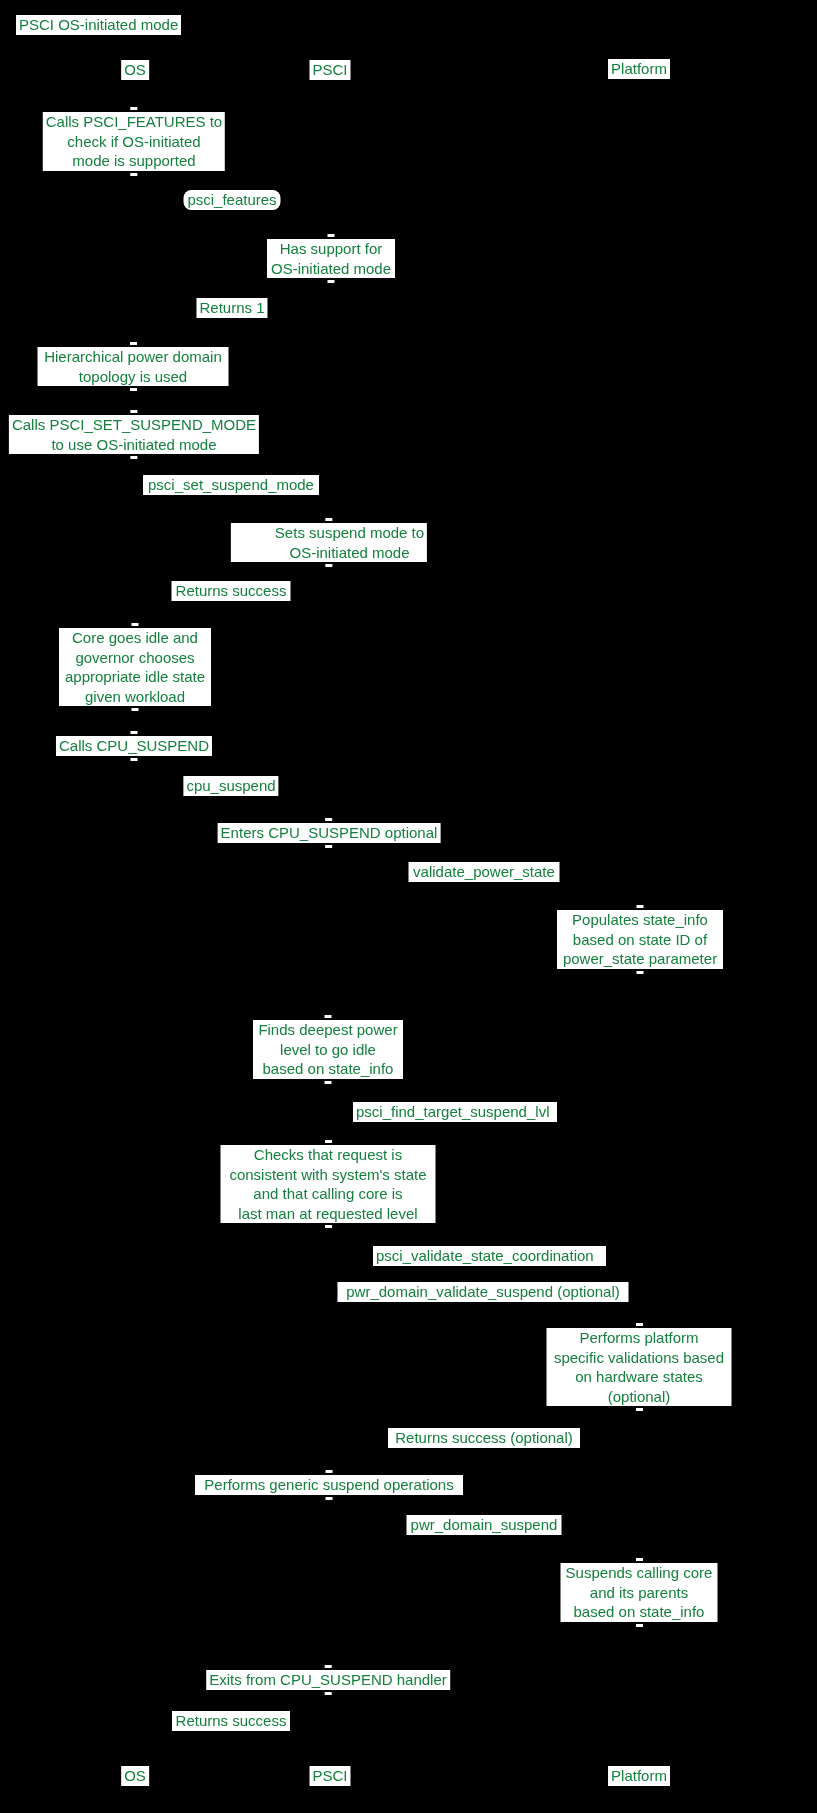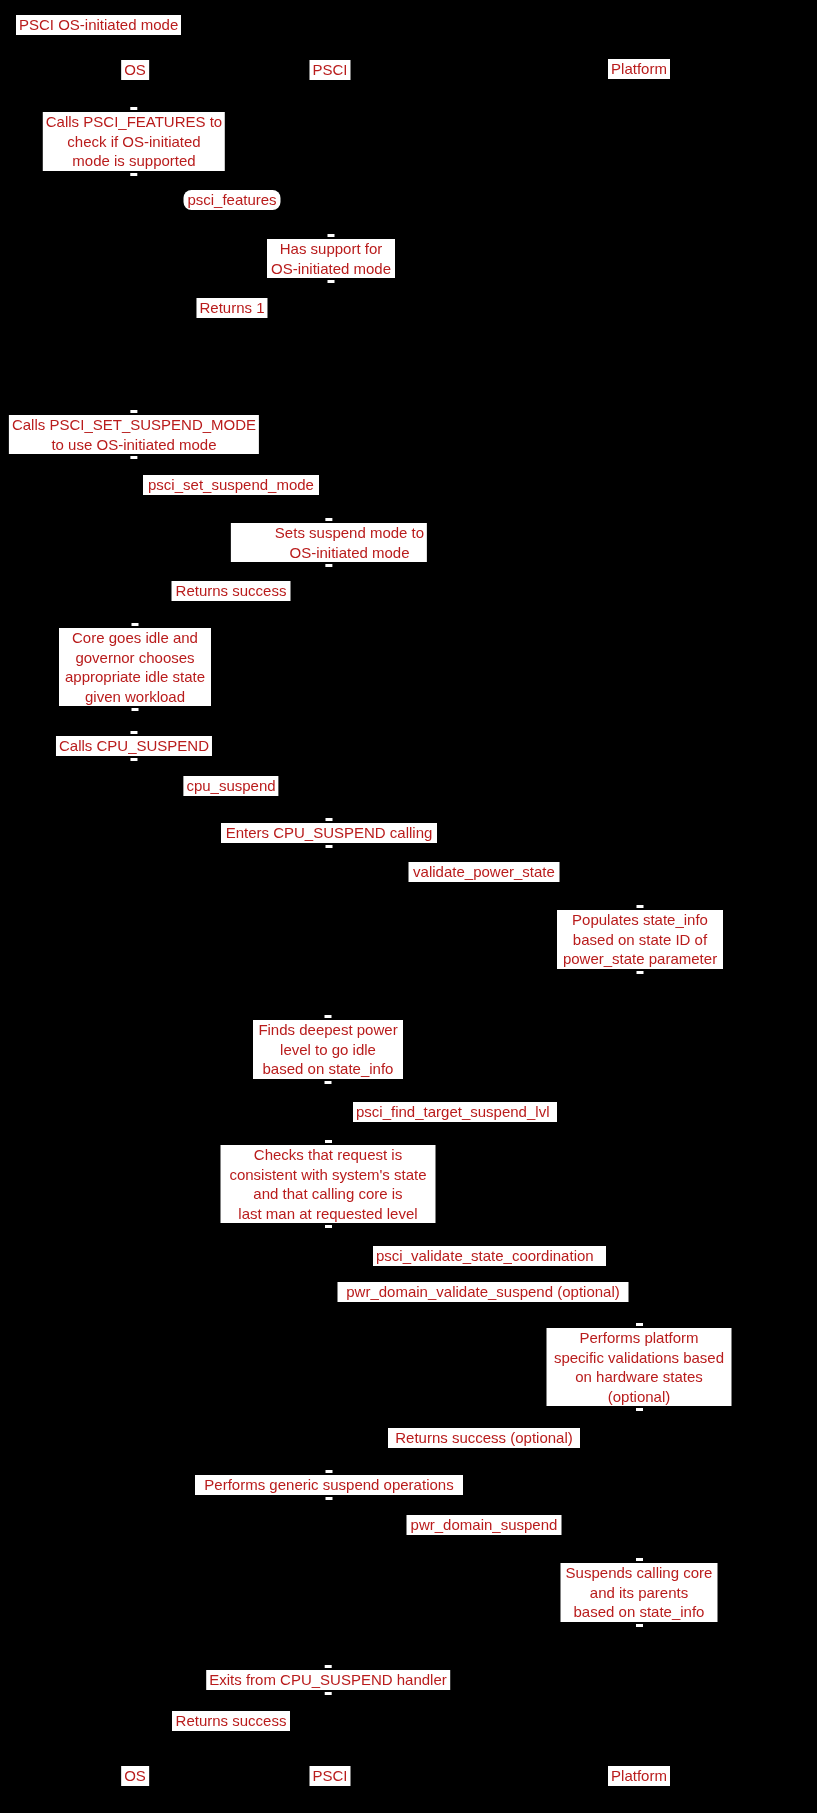--- a/index.html
+++ b/index.html
@@ -1,21 +1,21 @@
 <!DOCTYPE html>
 <html><head>
 <meta charset="utf-8">
 <style>
   html,body{margin:0;padding:0;background:#000;}
   .stage{
     position:relative;width:817px;height:1813px;background:#000;overflow:hidden;
     font-family:"Liberation Sans","DejaVu Sans",sans-serif;
   }
   .box{
-    position:absolute;background:#fff;color:#b91c1c;
+    position:absolute;background:#fff;color:#15803d;
     font-size:15px;line-height:19.5px;padding:0 3px;
     white-space:pre-line;text-align:center;box-sizing:border-box;
   }
   .c{transform:translateX(-50%);}
   .l{text-align:left;}
   
   .note::before,.note::after{
     content:"";position:absolute;left:50%;transform:translateX(-50%);
     width:7px;height:3px;background:#fff;
   }
@@ -34,33 +34,35 @@
   <div class="box c" style="left:330px;top:60px;min-width:35px;">PSCI</div>
   <div class="box c" style="left:639px;top:59px;min-width:62px;">Platform</div>
 
   <div class="box c note" style="left:134px;top:112px;min-width:176px;">Calls PSCI_FEATURES to
 check if OS-initiated
 mode is supported</div>
   <div class="box c" style="left:232px;top:190px;min-width:97px;border-radius:8px;">psci_features</div>
   <div class="box c note" style="left:331px;top:239px;min-width:128px;">Has support for
 OS-initiated mode</div>
   <div class="box c" style="left:232px;top:298px;min-width:69px;">Returns 1</div>
+  <div class="box c note" style="left:133px;top:347px;min-width:191px;">Hierarchical power domain
+topology is used</div>
   <div class="box c note" style="left:134px;top:415px;min-width:239px;">Calls PSCI_SET_SUSPEND_MODE
 to use OS-initiated mode</div>
   <div class="box c" style="left:231px;top:475px;min-width:176px;">psci_set_suspend_mode</div>
   <div class="box c note" style="left:329px;top:523px;min-width:160px;padding-left:44px;">Sets suspend mode to
 OS-initiated mode</div>
   <div class="box c" style="left:231px;top:581px;min-width:119px;">Returns success</div>
   <div class="box c note" style="left:135px;top:628px;min-width:152px;">Core goes idle and
 governor chooses
 appropriate idle state
 given workload</div>
   <div class="box c note" style="left:134px;top:736px;min-width:150px;">Calls CPU_SUSPEND</div>
   <div class="box c" style="left:231px;top:776px;min-width:94px;">cpu_suspend</div>
-  <div class="box c note" style="left:329px;top:823px;min-width:216px;">Enters CPU_SUSPEND calling</div>
+  <div class="box c note" style="left:329px;top:823px;min-width:216px;">Enters CPU_SUSPEND optional</div>
   <div class="box c" style="left:484px;top:862px;min-width:151px;">validate_power_state</div>
   <div class="box c note" style="left:640px;top:910px;min-width:166px;">Populates state_info
 based on state ID of
 power_state parameter</div>
   <div class="box c note" style="left:328px;top:1020px;min-width:150px;">Finds deepest power
 level to go idle
 based on state_info</div>
   <div class="box l" style="left:353px;top:1102px;min-width:204px;">psci_find_target_suspend_lvl</div>
   <div class="box c note" style="left:328px;top:1145px;min-width:215px;">Checks that request is
 consistent with system's state

